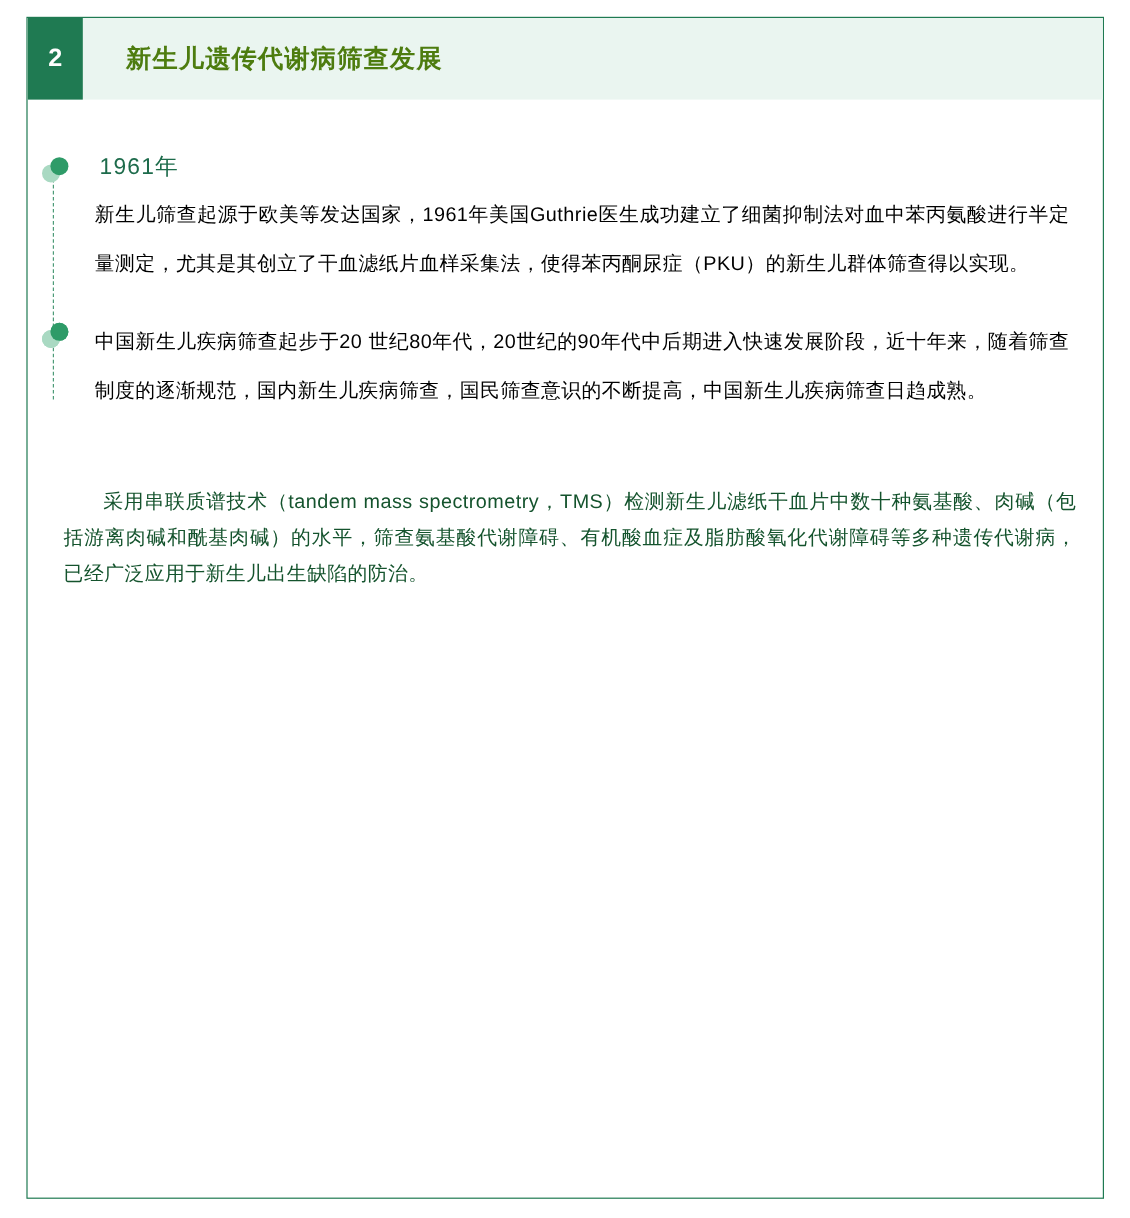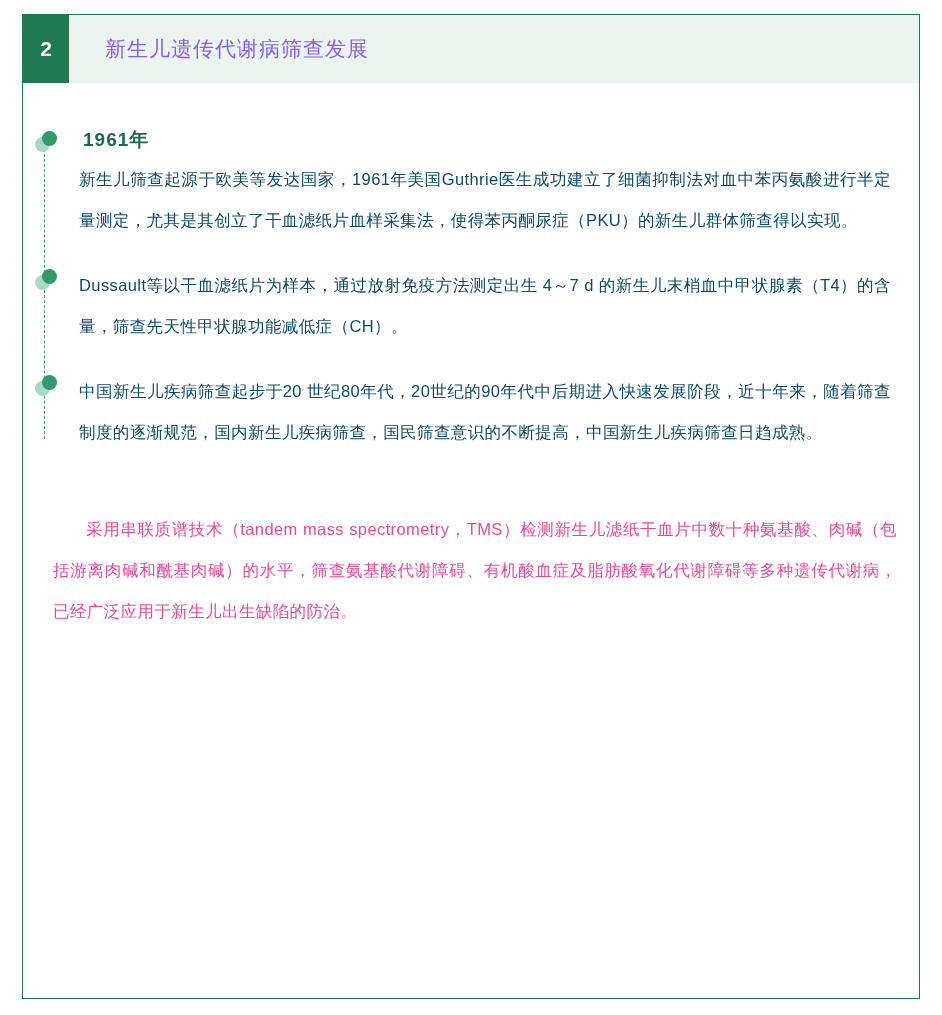--- a/index.html
+++ b/index.html
@@ -41,22 +41,22 @@
     font-size: 21px;
     font-weight: bold;
     display: flex;
     align-items: center;
     justify-content: center;
     flex: 0 0 auto;
   }
   .header-title {
     margin-left: 36px;
     font-size: 21px;
-    font-weight: normal;
-    color: #8b5cf6;
+    font-weight: bold;
+    color: #4d7c0f;
     letter-spacing: 1px;
   }
   
   .content {
     position: relative;
     padding: 0;
   }
   .timeline {
     position: relative;
     margin-top: 44px;
@@ -96,41 +96,41 @@
     position: absolute;
     left: 7px;
     top: 0px;
     width: 15px;
     height: 15px;
     border-radius: 50%;
     background: #2e9b68;
   }
   .tl-heading {
     font-size: 19px;
-    font-weight: bold;
+    font-weight: normal;
     color: #1d6b4b;
     letter-spacing: 1px;
     margin: 0 0 6px 14px;
     line-height: 26px;
   }
   .tl-para {
     font-size: 16.5px;
     line-height: 41px;
-    color: #0c4a6e;
+    color: #000000;
     margin: 0 0 0 10px;
     text-align: justify;
     letter-spacing: 0.4px;
   }
   .tl-item.gap {
     margin-bottom: 24px;
   }
   .footer-para {
     font-size: 16.5px;
-    line-height: 41px;
-    color: #ec4899;
+    line-height: 30px;
+    color: #14532d;
     margin: 56px 22px 0 30px;
     text-align: justify;
     text-indent: 33px;
     letter-spacing: 0.4px;
   }
 </style>
 </head>
 <body>
 
 <div class="page">
@@ -152,21 +152,20 @@
         </div>
         <div class="tl-heading">1961年</div>
         <p class="tl-para">新生儿筛查起源于欧美等发达国家，1961年美国Guthrie医生成功建立了细菌抑制法对血中苯丙氨酸进行半定量测定，尤其是其创立了干血滤纸片血样采集法，使得苯丙酮尿症（PKU）的新生儿群体筛查得以实现。</p>
       </div>
 
       <div class="tl-item gap">
         <div class="tl-bullet">
           <span class="dot-back"></span>
           <span class="dot-front"></span>
         </div>
-        <p class="tl-para">Dussault等以干血滤纸片为样本，通过放射免疫方法测定出生 4～7 d 的新生儿末梢血中甲状腺素（T4）的含量，筛查先天性甲状腺功能减低症（CH）。</p>
       </div>
 
       <div class="tl-item">
         <div class="tl-bullet">
           <span class="dot-back"></span>
           <span class="dot-front"></span>
         </div>
         <p class="tl-para">中国新生儿疾病筛查起步于20 世纪80年代，20世纪的90年代中后期进入快速发展阶段，近十年来，随着筛查制度的逐渐规范，国内新生儿疾病筛查，国民筛查意识的不断提高，中国新生儿疾病筛查日趋成熟。</p>
       </div>
     </div>

